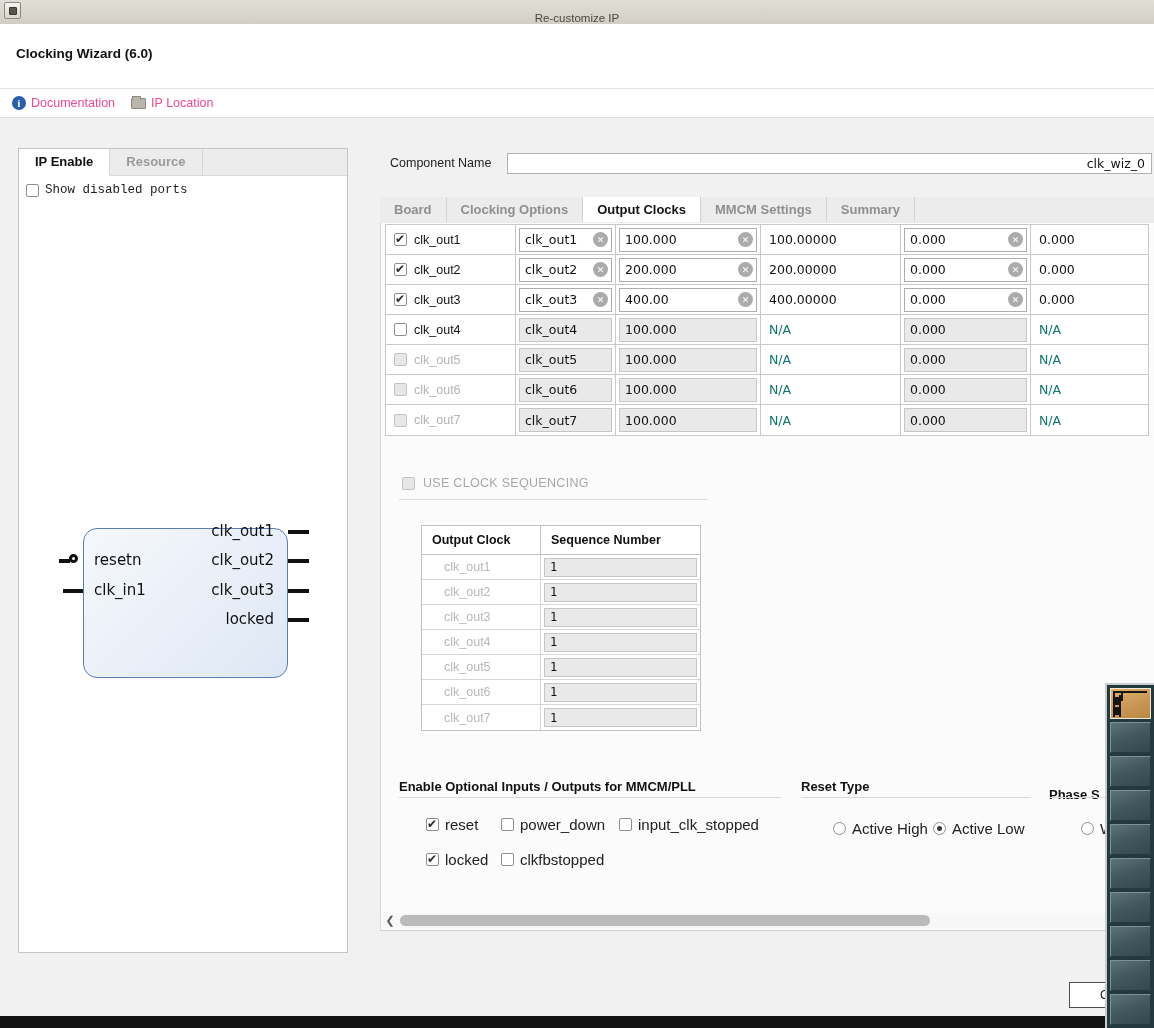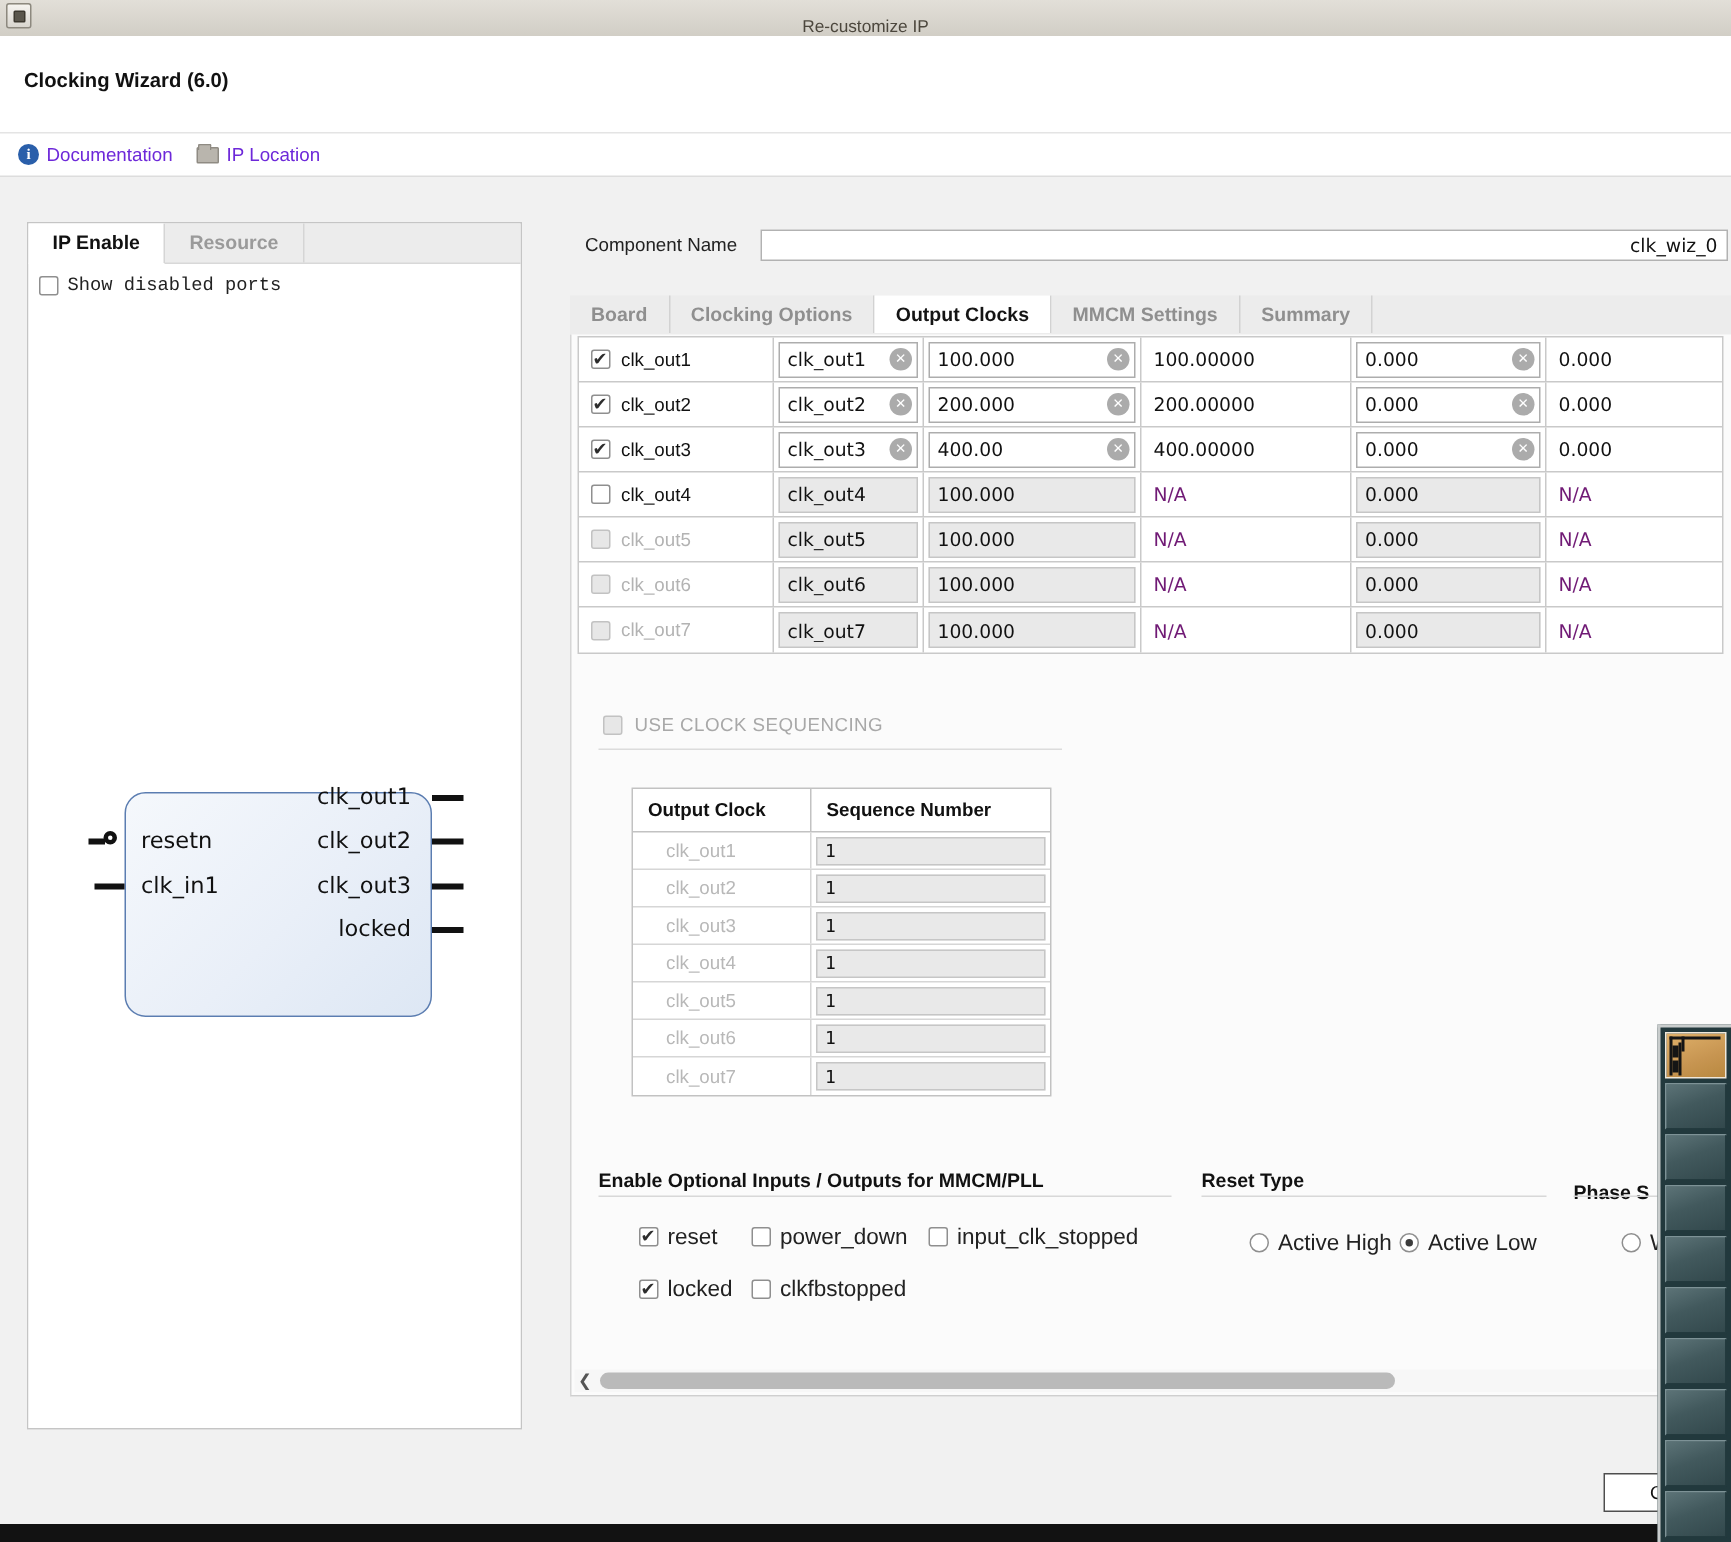--- a/index.html
+++ b/index.html
@@ -25,21 +25,21 @@
   }
   .win-menu-btn::before { content:""; width:6px; height:6px; background:#5a564c; border:1px solid #3c382f; border-radius:1px; }
   .bottombar { position:absolute; left:0; top:1016px; width:1154px; height:12px; background:#121212; z-index:5; }
 
   
   .dlg-header { position:absolute; left:0; top:24px; width:1154px; height:94px; background:#ffffff; }
   .dlg-title { position:absolute; left:16px; top:22px; font-size:13.5px; font-weight:bold; color:#111; }
   .dlg-sep1 { position:absolute; left:0; top:64px; width:1154px; border-top:1px solid #e4e4e4; }
   .toolbar { position:absolute; left:0; top:65px; width:1154px; height:29px; display:flex; align-items:center; border-bottom:1px solid #dddddd; }
   .tb-link { display:flex; align-items:center; margin-left:12px; cursor:default; }
-  .tb-link span.lbl { font-size:12.5px; color:#6d28d9; margin-left:5px; }
+  .tb-link span.lbl { font-size:12.5px; color:#ec4899; margin-left:5px; }
   .info-icon { width:14px; height:14px; border-radius:50%; background:#2a5faa; color:#fff;
     font-size:10px; font-weight:bold; font-family:"Liberation Serif", serif;
     display:flex; align-items:center; justify-content:center; }
   .info-icon::before { content:"i"; }
   .folder-icon { width:15px; height:11px; background:#b9b5ad; border:1px solid #8f8b83; border-radius:1px; position:relative; }
   .folder-icon::before { content:""; position:absolute; left:0; top:-3px; width:7px; height:3px; background:#b9b5ad; border:1px solid #8f8b83; border-bottom:none; border-radius:1px 1px 0 0; }
 
   
   .left-panel { position:absolute; left:18px; top:148px; width:330px; height:805px;
     background:#ffffff; border:1px solid #c5c5c5; }
@@ -85,21 +85,21 @@
   .oc-row { display:flex; height:30px; border-bottom:1px solid #c9c9c9; align-items:stretch; }
   .oc-row:last-child { border-bottom:none; }
   .oc-c { border-right:1px solid #c9c9c9; display:flex; align-items:center; }
   .oc-c:last-child { border-right:none; }
   .c1 { width:130px; padding-left:8px; }
   .c2 { width:100px; } .c3 { width:145px; } .c4 { width:140px; padding-left:8px; }
   .c5 { width:130px; } .c6 { width:117px; padding-left:8px; }
   .rowlabel { font-size:12.5px; color:#111; margin-left:7px; }
   .rowlabel.dim { color:#b3b3b3; }
   .ro-val { font-size:12.5px; color:#111; font-family:"DejaVu Sans", sans-serif; }
-  .ro-val.na { color:#701a75; }
+  .ro-val.na { color:#0f766e; }
   .field { flex:1; height:24px; margin:0 3px; background:#fff; border:1px solid #adadad;
     display:flex; align-items:center; padding-left:5px; font-size:12.5px; color:#111;
     font-family:"DejaVu Sans", sans-serif; }
   .field .val { flex:1; overflow:hidden; white-space:nowrap; }
   .field.disabled { background:#e9e9e9; border-color:#c6c6c6; }
   .clear-icon { width:15px; height:15px; border-radius:50%; background:#ababab; color:#fff;
     font-size:9px; display:flex; align-items:center; justify-content:center; margin-right:3px; flex:none; }
   .clear-icon::before { content:"✕"; }
 
   

